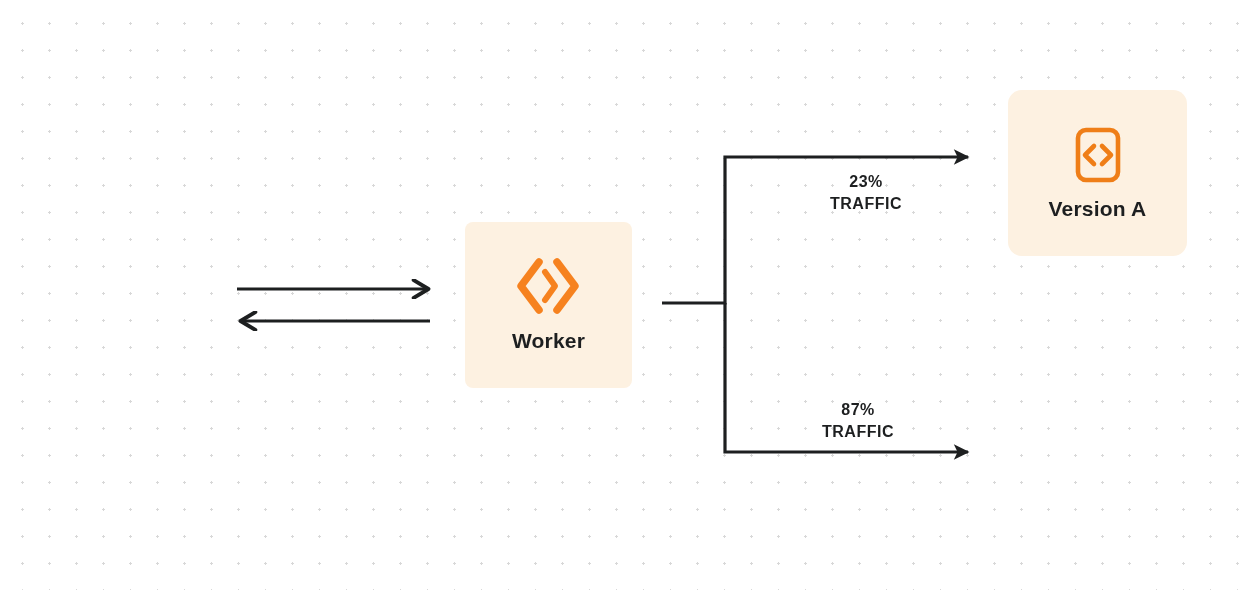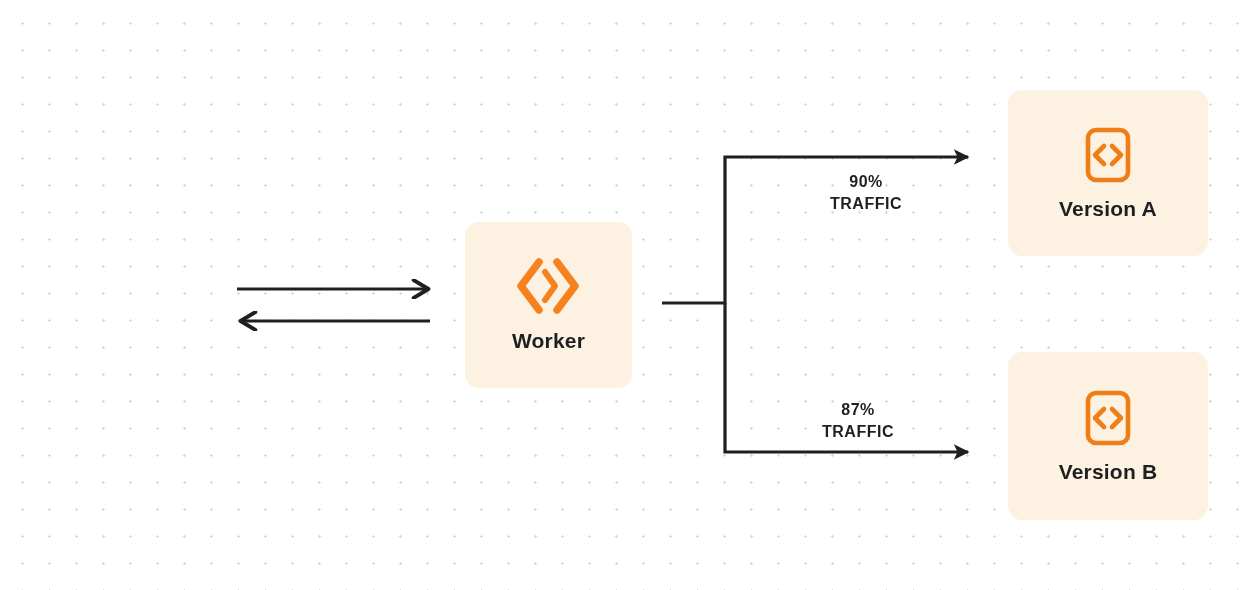--- a/index.html
+++ b/index.html
@@ -46,25 +46,25 @@
     letter-spacing: 0.2px;
   }
   .node-client {
     left: 35px; top: 222px; width: 166px; height: 166px;
     background: #f7f7f8;
     border-radius: 10px;
   }
   .node-worker {
     left: 465px; top: 222px; width: 167px; height: 166px;
     background: #fdf1e1;
-    border-radius: 14px;
+    border-radius: 8px;
     gap: 14px;
   }
   .node-version {
-    width: 200px;
+    width: 179px;
     background: #fdf1e1;
     border-radius: 14px;
     gap: 12px;
   }
   .node-version-a { left: 1008px; top: 90px;  height: 166px; }
   .node-version-b { left: 1008px; top: 352px; height: 168px; }
   .icon { display: block; line-height: 0; }
   .traffic-label {
     position: absolute;
     width: 132px;
@@ -115,33 +115,23 @@
     <span class="icon">
       <svg width="52" height="60" viewBox="0 0 52 60">
         <rect x="6" y="5" width="40" height="50" rx="8" fill="none" stroke="#ef7e17" stroke-width="4.6"></rect>
         <path d="M22 21 L13 30 L22 39" fill="none" stroke="#ef7e17" stroke-width="4.6" stroke-linecap="round" stroke-linejoin="round"></path>
         <path d="M30 21 L39 30 L30 39" fill="none" stroke="#ef7e17" stroke-width="4.6" stroke-linecap="round" stroke-linejoin="round"></path>
       </svg>
     </span>
     <div class="label">Version A</div>
   </div>
 
-  <div class="node node-version node-version-b">
-    <span class="icon">
-      <svg width="52" height="60" viewBox="0 0 52 60">
-        <rect x="6" y="5" width="40" height="50" rx="8" fill="none" stroke="#ef7e17" stroke-width="4.6"></rect>
-        <path d="M22 21 L13 30 L22 39" fill="none" stroke="#ef7e17" stroke-width="4.6" stroke-linecap="round" stroke-linejoin="round"></path>
-        <path d="M30 21 L39 30 L30 39" fill="none" stroke="#ef7e17" stroke-width="4.6" stroke-linecap="round" stroke-linejoin="round"></path>
-      </svg>
-    </span>
-    <div class="label">Version B</div>
-  </div>
 
   <div class="traffic-label traffic-top">
-    <div>90%</div>
+    <div>23%</div>
     <div>TRAFFIC</div>
   </div>
 
   <div class="traffic-label traffic-bottom">
     <div>87%</div>
     <div>TRAFFIC</div>
   </div>
 
 </div>
 

